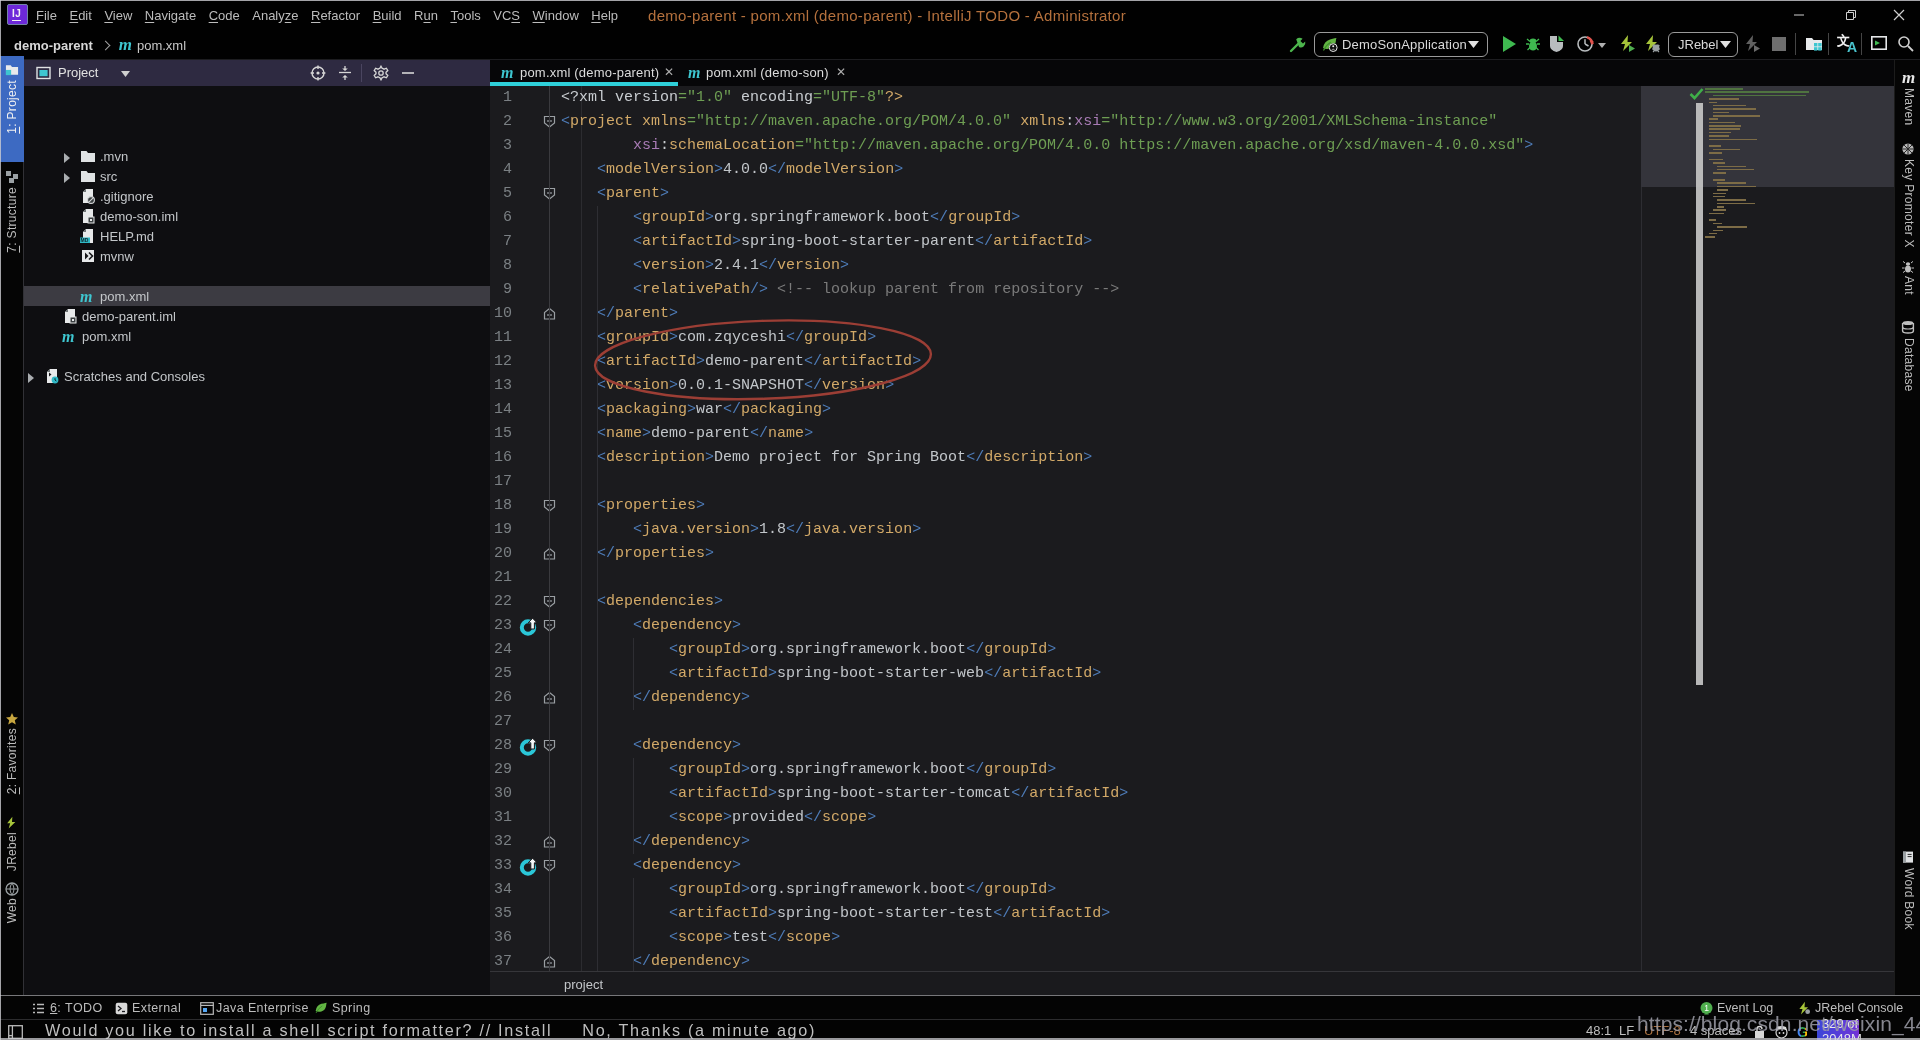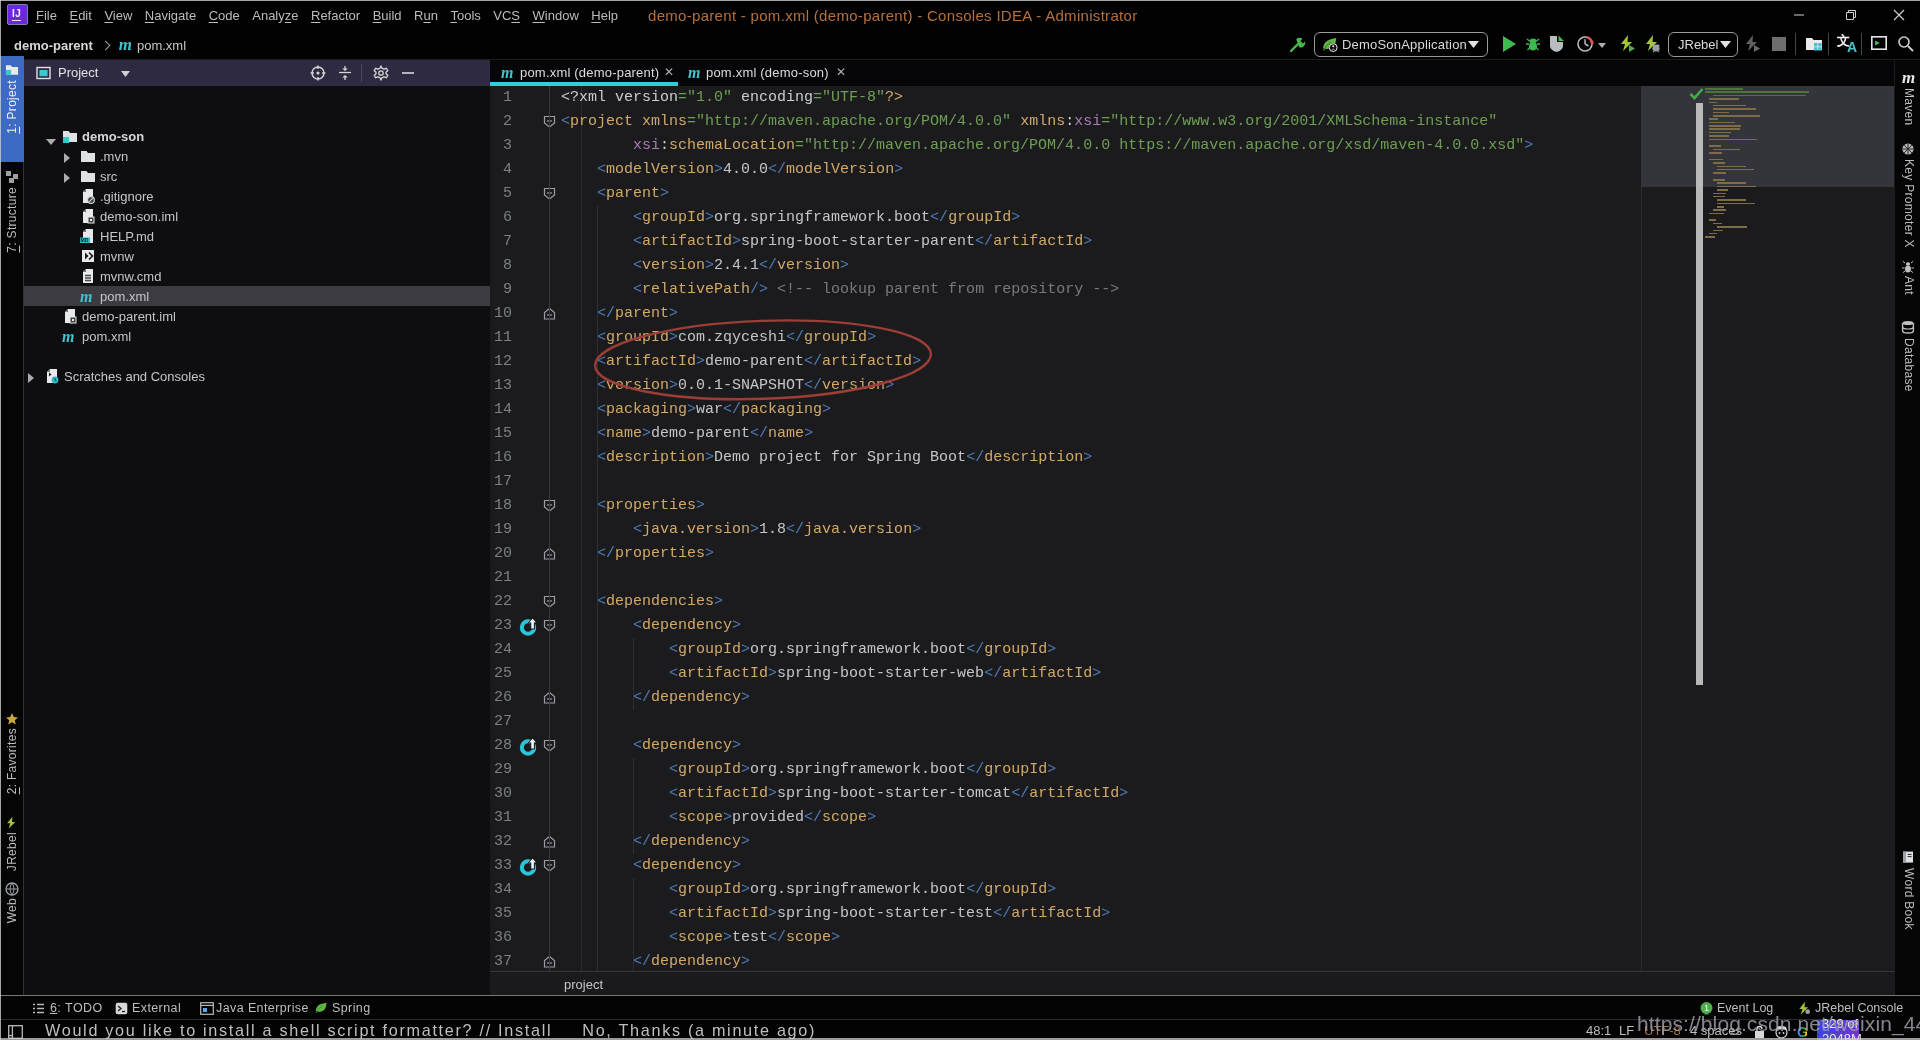--- a/index.html
+++ b/index.html
@@ -83,21 +83,21 @@
         <span><u>C</u>ode</span>
         <span>Analy<u>z</u>e</span>
         <span><u>R</u>efactor</span>
         <span><u>B</u>uild</span>
         <span>R<u>u</u>n</span>
         <span><u>T</u>ools</span>
         <span>VC<u>S</u></span>
         <span><u>W</u>indow</span>
         <span><u>H</u>elp</span>
       </div>
- <div id="wintitle">demo-parent - pom.xml (demo-parent) - Consoles IDEA - Administrator</div>
+ <div id="wintitle">demo-parent - pom.xml (demo-parent) - IntelliJ TODO - Administrator</div>
  <div class="wbtn" style="left:1782px">
         <svg width="12" height="12">
           <path d="M1 6h10" stroke="#cfcfcf"></path>
         </svg>
       </div>
  <div class="wbtn" style="left:1834px">
         <svg width="12" height="12">
           <path d="M3.5 3.5V1.5h7v7h-2M1.5 3.5h7v7h-7z" fill="none" stroke="#cfcfcf"></path>
         </svg>
       </div>
@@ -289,28 +289,20 @@
   <div class="abs" style="left:337px;top:4px;width:1px;height:18px;background:#4a4560"></div>
   <svg class="abs" style="left:349px;top:5px" width="16" height="16" viewBox="0 0 16 16">
           <circle cx="8" cy="8" r="2.2" fill="none" stroke="#d6d6d6" stroke-width="1.3"></circle>
           <path d="M8 1.2 L9.2 3.4 a5 5 0 0 1 1.8.8 L13.4 3.2 14.8 5.6 13 7.2 a5 5 0 0 1 0 1.6 l1.8 1.6 -1.4 2.4 -2.4-1 a5 5 0 0 1-1.8.8 L8 14.8 6.8 12.6 a5 5 0 0 1-1.8-.8 l-2.4 1 L1.2 10.4 3 8.8 a5 5 0 0 1 0-1.6 L1.2 5.6 2.6 3.2 5 4.2 a5 5 0 0 1 1.8-.8z" fill="none" stroke="#d6d6d6" stroke-width="1.3"></path>
         </svg>
   <svg class="abs" style="left:376px;top:5px" width="16" height="16">
           <path d="M2 8h12" stroke="#d6d6d6" stroke-width="1.6"></path>
         </svg>
  </div>
  <div id="ptree">
-<div class="trow" style="top:40px">
-          <span class="abs" style="left:22px;top:7px"><span class="chev open"></span></span>
-          <span class="abs" style="left:38px;top:2px"><svg width="16" height="16" viewBox="0 0 16 16">
-              <path d="M1 3 h5.5 l1.5 2 H15 v9 H1z" fill="#dfe2e4"></path>
-              <rect x="1" y="9" width="6" height="6" fill="#3ec6d0"></rect>
-            </svg></span>
-          <span class="abs" style="left:58px;top:2.5px;white-space:nowrap"><b style="color:#d5d8db">demo-son</b></span>
-        </div>
 <div class="trow" style="top:80px">
           <span class="abs" style="left:40px;top:5px"><span class="chev closed"></span></span>
           <span class="abs" style="left:56px;top:2px"><svg width="16" height="16" viewBox="0 0 16 16">
               <path d="M1 3 h5.5 l1.5 2 H15 v9 H1z" fill="#dfe2e4"></path>
             </svg></span>
           <span class="abs" style="left:76px;top:2.5px;white-space:nowrap">src</span>
         </div>
 <div class="trow" style="top:60px">
           <span class="abs" style="left:40px;top:5px"><span class="chev closed"></span></span>
           <span class="abs" style="left:56px;top:2px"><svg width="16" height="16" viewBox="0 0 16 16">
@@ -345,28 +337,20 @@
             </svg></span>
           <span class="abs" style="left:76px;top:2.5px;white-space:nowrap">HELP.md</span>
         </div>
 <div class="trow" style="top:160px">
           <span class="abs" style="left:56px;top:2px"><svg width="16" height="16" viewBox="0 0 16 16">
               <rect x="2" y="2" width="12" height="12" fill="#e7e9ea"></rect>
               <path d="M5 4.5 l3.5 3.5 -3.5 3.5 z" fill="#17171a"></path>
               <path d="M9 4.5 l3.5 3.5 -3.5 3.5" stroke="#17171a" stroke-width="1.6" fill="none"></path>
             </svg></span>
           <span class="abs" style="left:76px;top:2.5px;white-space:nowrap">mvnw</span>
-        </div>
-<div class="trow" style="top:180px">
-          <span class="abs" style="left:56px;top:2px"><svg width="16" height="16" viewBox="0 0 16 16">
-              <path d="M6 1 h7 v14 H3 V4z" fill="#e7e9ea"></path>
-              <path d="M6 1 L3 4 h3z" fill="#6f7577"></path>
-              <path d="M5 7.5h6 M5 10h6 M5 12.5h6" stroke="#45494b" stroke-width="1.4"></path>
-            </svg></span>
-          <span class="abs" style="left:76px;top:2.5px;white-space:nowrap">mvnw.cmd</span>
         </div>
 <div class="trow sel" style="top:200px">
           <span class="abs" style="left:56px;top:2px"><span class="mvn-m" style="font-size:16px">m</span></span>
           <span class="abs" style="left:76px;top:2.5px;white-space:nowrap">pom.xml</span>
         </div>
 <div class="trow" style="top:220px">
           <span class="abs" style="left:38px;top:2px"><svg width="16" height="16" viewBox="0 0 16 16">
               <path d="M6 1 h7 v14 H3 V4z" fill="#e7e9ea"></path>
               <path d="M6 1 L3 4 h3z" fill="#6f7577"></path>
               <rect x="8" y="9" width="6" height="6" fill="#3a3f41" stroke="#e7e9ea" stroke-width="1"></rect>

